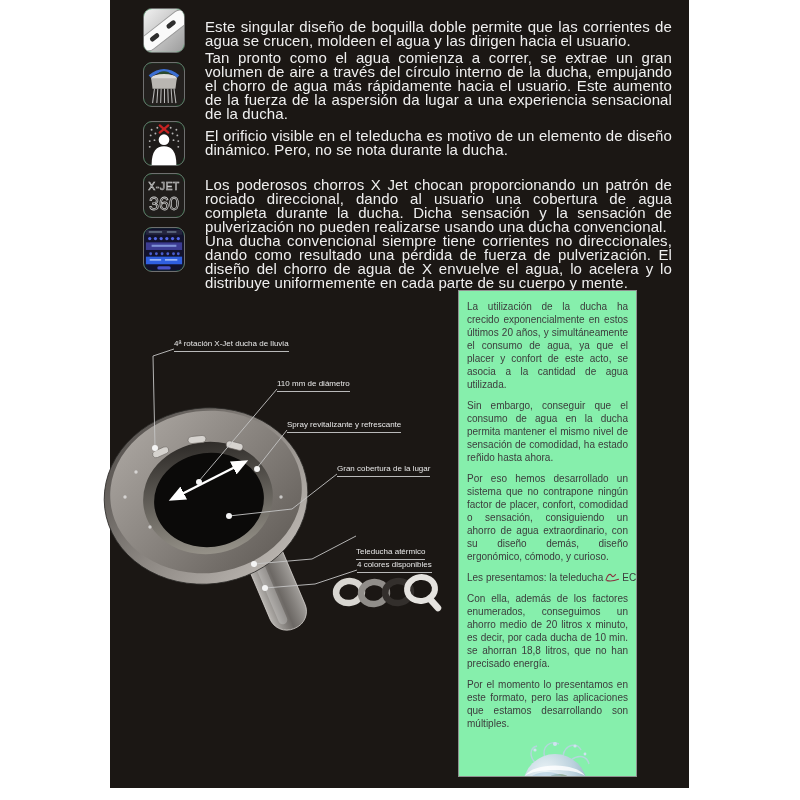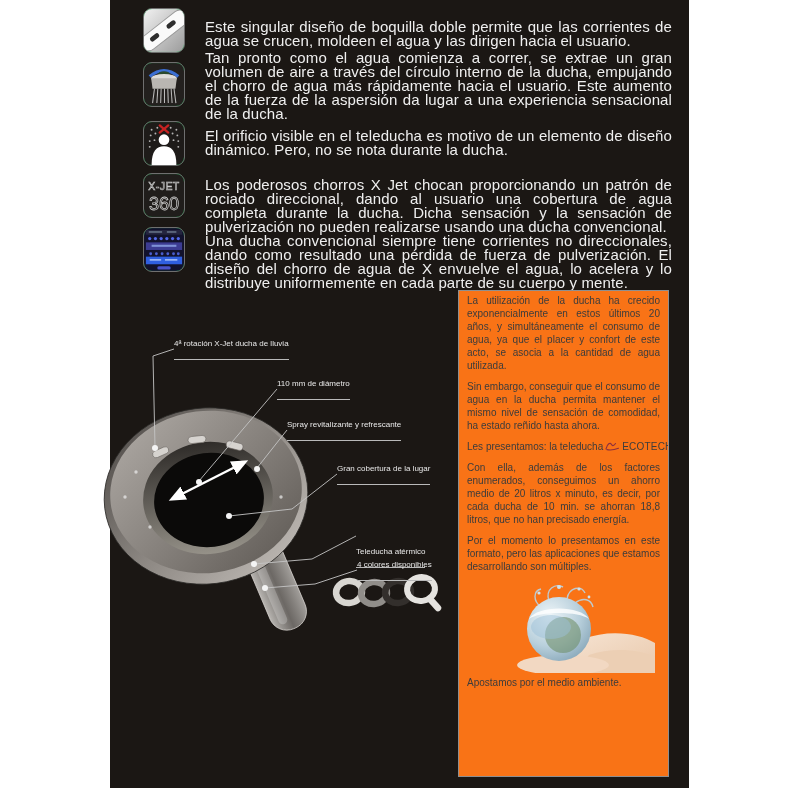--- a/index.html
+++ b/index.html
@@ -18,27 +18,27 @@
     overflow:hidden;background:#22c55e;
   }
   .feat-icon svg{display:block;width:100%;height:100%;}
   .feat-text{
     position:absolute;left:205px;width:467px;margin:0;
     color:#efefef;font-size:15px;line-height:14px;text-align:justify;
     letter-spacing:.1px;
   }
   .callout{
     position:absolute;color:#e8e8e8;font-size:8px;line-height:9px;
-    padding-bottom:11px;border-bottom:1px solid #b9b9b9;white-space:nowrap;
+    padding-bottom:3px;border-bottom:1px solid #b9b9b9;white-space:nowrap;
   }
   .diagram-svg{position:absolute;left:0;top:0;pointer-events:none;}
   .info-panel{
-    position:absolute;left:458px;top:290px;width:211px;height:487px;
-    background:#f97316;border:1px solid #8f8f8f;box-sizing:border-box;
-    padding:3px 8px 6px 8px;color:#3c3c3c;font-size:10px;line-height:13px;
+    position:absolute;left:458px;top:290px;width:179px;height:487px;
+    background:#86efac;border:1px solid #8f8f8f;box-sizing:border-box;
+    padding:9px 8px 6px 8px;color:#3c3c3c;font-size:10px;line-height:13px;
     text-align:justify;overflow:hidden;
   }
   .info-panel p{margin:0 0 8px 0;}
   .present-line{white-space:nowrap;}
   .brand-name{letter-spacing:.2px;}
   .script-logo{display:inline-block;vertical-align:-1px;margin:0 2px;}
   .eco-figure{display:block;margin:2px auto 3px auto;}
   .footer-line{margin:0 !important;text-align:left;}
 </style>
 </head>
@@ -238,20 +238,21 @@
 <span class="callout" style="left:174px;top:339px">4ª rotación X-Jet ducha de lluvia</span>
 <span class="callout" style="left:277px;top:379px">110 mm de diámetro</span>
 <span class="callout" style="left:287px;top:420px">Spray revitalizante y refrescante</span>
 <span class="callout" style="left:337px;top:464px">Gran cobertura de la lugar</span>
 <span class="callout" style="left:356px;top:547px">Teleducha  atérmico</span>
 <span class="callout" style="left:357px;top:560px">4 colores disponibles</span>
 
 <div class="info-panel">
   <p>La utilización de la ducha ha crecido exponencialmente en estos últimos 20 años, y simultáneamente el consumo de agua, ya que el placer y confort de este acto, se asocia a la cantidad de agua utilizada.</p>
   <p>Sin embargo, conseguir que el consumo de agua en la ducha permita mantener el mismo nivel de sensación de comodidad, ha estado reñido hasta ahora.</p>
+  <p>Por eso hemos desarrollado un sistema que no contrapone ningún factor de placer, confort, comodidad o sensación, consiguiendo un ahorro de agua extraordinario, con su diseño demás, diseño ergonómico, cómodo, y curioso.</p>
   <p class="present-line"><span>Les presentamos: la teleducha</span><svg class="script-logo" width="15" height="10" viewBox="0 0 15 10">
         <path d="M1,8 C2.5,2.5 5,1 6.5,3.5 C7.5,5.5 9,4.5 10.5,2.5 M2,8.6 C6,9.6 10,8.6 13.5,7.2" fill="none" stroke="#8b2f3f" stroke-width="1.1" stroke-linecap="round"></path>
       </svg><span class="brand-name">ECOTECH.</span></p>
   <p>Con ella, además de los factores enumerados, conseguimos un ahorro medio de 20 litros x minuto, es decir, por cada ducha de 10 min. se ahorran 18,8 litros, que no han precisado energía.</p>
   <p>Por el momento  lo presentamos en este formato, pero las aplicaciones que estamos desarrollando son múltiples.</p>
 
   <svg class="eco-figure" width="186" height="92" viewBox="0 0 186 92">
     <defs>
       <radialGradient id="wball" cx="0.35" cy="0.3" r="0.85">
         <stop offset="0" stop-color="#eef5f8"></stop>

